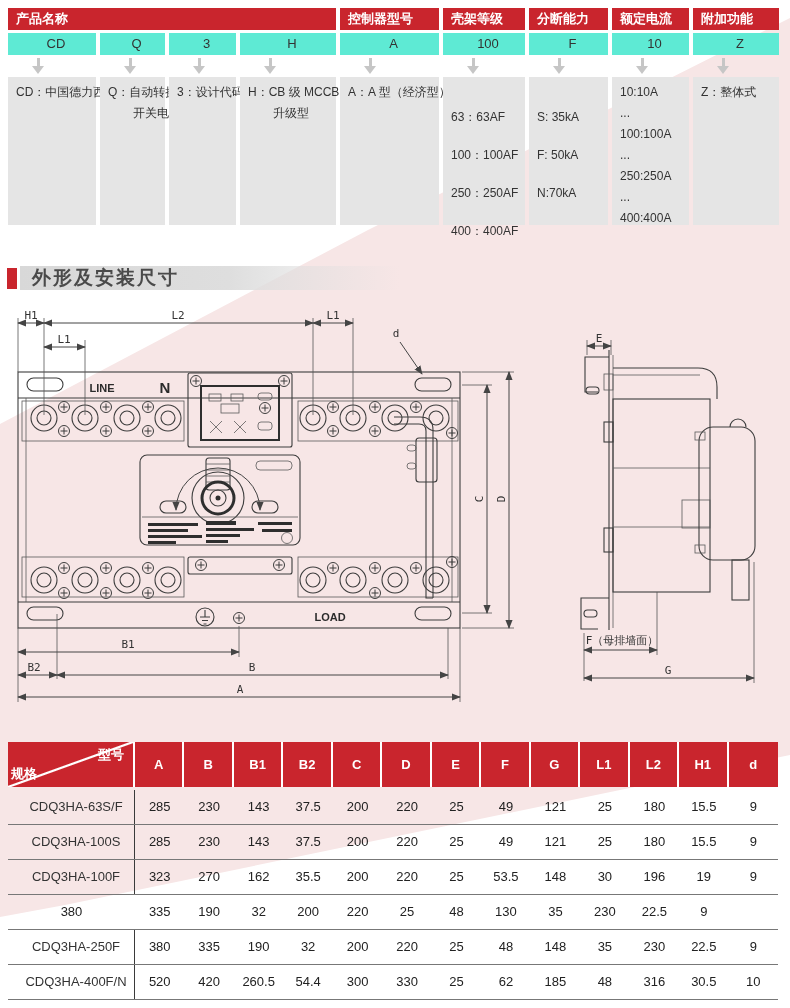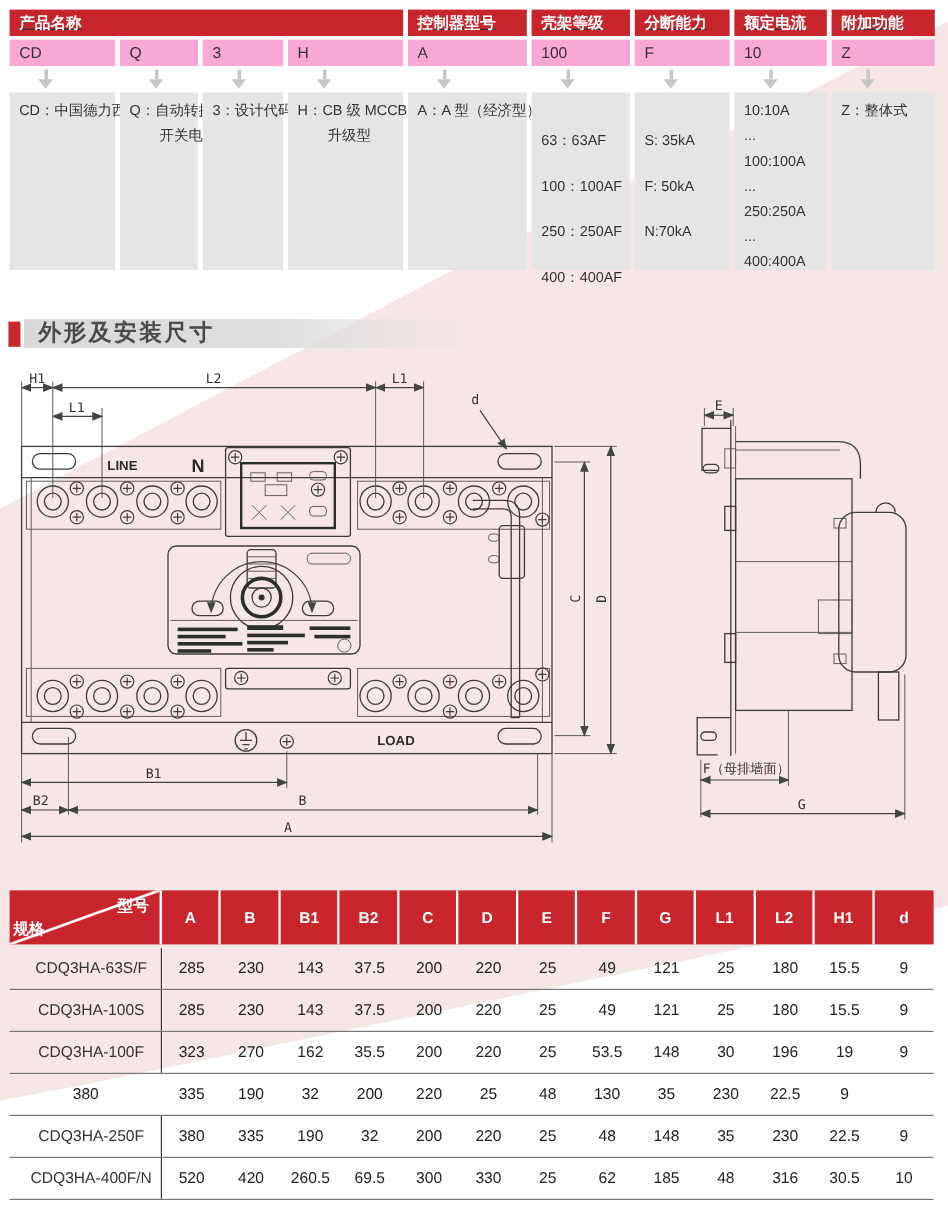--- a/index.html
+++ b/index.html
@@ -3,30 +3,30 @@
 <meta charset="utf-8">
 <style>
   html,body{margin:0;padding:0;}
   .page{position:relative;width:790px;height:1008px;background:#fff;overflow:hidden;
         font-family:"Liberation Sans", sans-serif;color:#333;}
   .bg-band{position:absolute;left:0;top:0;z-index:0;}
   .layer{position:absolute;z-index:1;}
 
   
   .mtable{left:8px;top:8px;width:775px;}
-  .mrow{display:flex;gap:4px;text-decoration:underline;}
+  .mrow{display:flex;gap:4px;}
   .hcell{height:22px;line-height:22px;background:#c9252d;color:#fff;
          font-size:13px;font-weight:bold;padding-left:8px;box-sizing:border-box;}
   .h0{width:328px;} .h4{width:99px;} .h5{width:82px;} .h6{width:79px;} .h7{width:77px;} .h8{width:86px;}
   .c0{width:88px;} .c1{width:65px;} .c2{width:67px;} .c3{width:96px;}
   .c4{width:99px;} .c5{width:82px;} .c6{width:79px;} .c7{width:77px;} .c8{width:86px;}
   .mcols{display:flex;gap:4px;margin-top:3px;}
   .mcol{display:flex;flex-direction:column;}
-  .code{height:22px;line-height:22px;background:#f9a8d4;font-size:13px;color:#333;
-        padding-left:8px;box-sizing:border-box;}
+  .code{height:22px;line-height:22px;background:#5eead4;font-size:13px;color:#333;
+        padding-left:8px;box-sizing:border-box;text-align:center;}
   .arrowzone{height:22px;position:relative;}
   .stem{position:absolute;left:29px;top:3px;width:3px;height:8px;background:#c6c6c6;}
   .tri{position:absolute;left:24px;top:11px;width:0;height:0;
        border-left:6.5px solid transparent;border-right:6.5px solid transparent;
        border-top:8px solid #c6c6c6;}
   .desc{height:148px;background:#e5e5e5;font-size:12px;color:#333;
         padding:9px 5px 0 8px;box-sizing:border-box;}
   .dl{line-height:13px;margin-bottom:8px;white-space:nowrap;}
   .sp .dl{margin-bottom:12px;margin-top:25px;}
   .cont{padding-left:25px;}
@@ -504,21 +504,21 @@
       <div class="tnum">35</div>
       <div class="tnum">230</div>
       <div class="tnum">22.5</div>
       <div class="tnum">9</div>
     </div>
     <div class="trow">
       <div class="tmodel">CDQ3HA-400F/N</div>
       <div class="tnum">520</div>
       <div class="tnum">420</div>
       <div class="tnum">260.5</div>
-      <div class="tnum">69.5</div>
+      <div class="tnum">54.4</div>
       <div class="tnum">300</div>
       <div class="tnum">330</div>
       <div class="tnum">25</div>
       <div class="tnum">62</div>
       <div class="tnum">185</div>
       <div class="tnum">48</div>
       <div class="tnum">316</div>
       <div class="tnum">30.5</div>
       <div class="tnum">10</div>
     </div>

